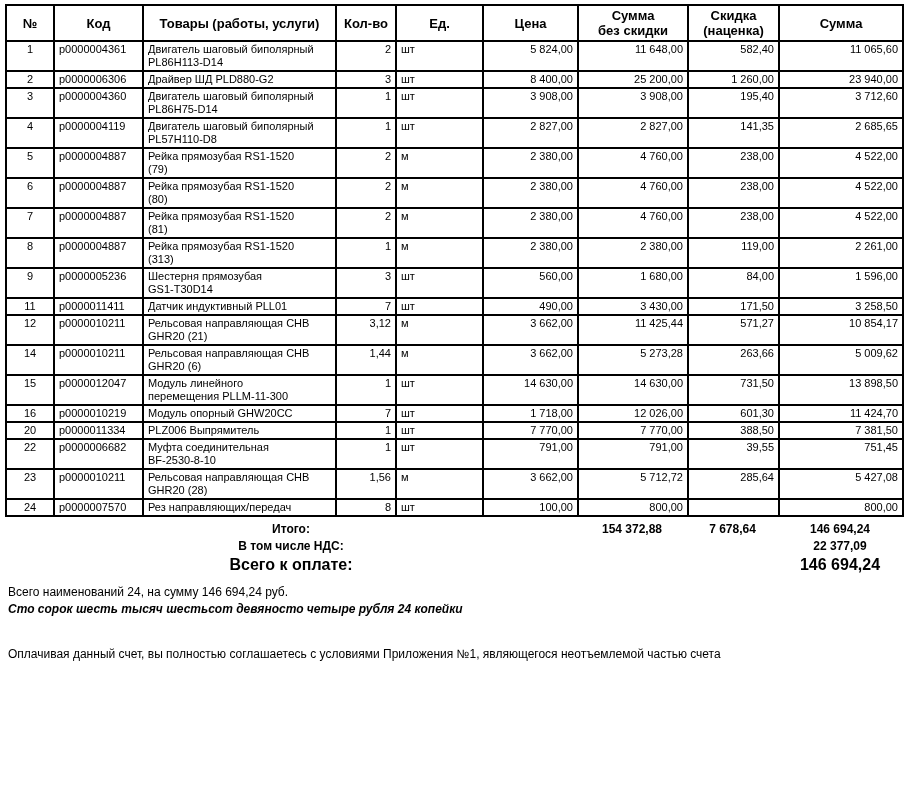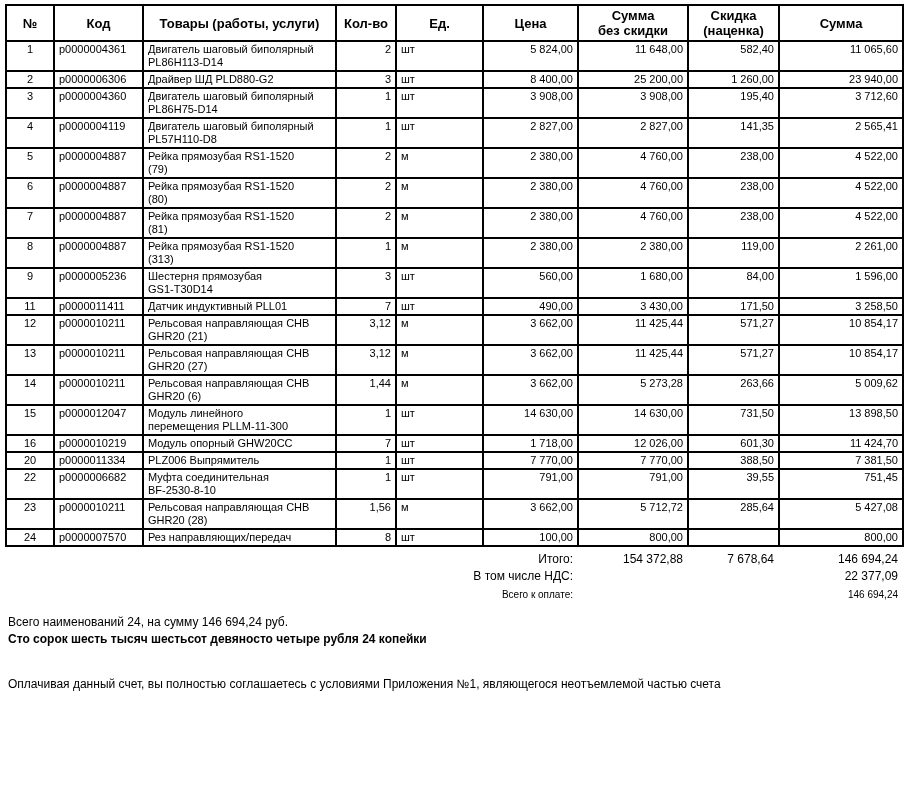--- a/index.html
+++ b/index.html
@@ -45,38 +45,38 @@
   td.name { white-space: pre-line; }
 
   table.totals {
     table-layout: fixed;
     border-collapse: collapse;
     width: 897px;
     margin-top: 4px;
   }
   table.totals td {
     font-size: 12px;
-    font-weight: normal;
-    text-align: right;
+    font-weight: bold;
+    text-align: center;
     padding: 1px 4px;
     line-height: 15px;
     white-space: nowrap;
   }
   table.totals tr.grand td {
-    font-size: 10px;
+    font-size: 16px;
     line-height: 17px;
   }
 
   .footer {
     margin-top: 10px;
     margin-left: 3px;
     font-size: 12px;
     line-height: 17px;
   }
-  .footer .bold { font-weight: bold; }
+  .footer .bold { font-weight: bold; font-style: italic; }
   .footer .note { margin-top: 28px; }
 </style>
 </head>
 <body>
 
 <div class="page">
 
   <table class="items">
     <colgroup>
       <col style="width:48px">
@@ -143,21 +143,21 @@
         <tr>
           <td class="c">4</td>
           <td class="l">p0000004119</td>
           <td class="l name">Двигатель шаговый биполярный
 PL57H110-D8</td>
           <td class="r">1</td>
           <td class="l">шт</td>
           <td class="r">2 827,00</td>
           <td class="r">2 827,00</td>
           <td class="r">141,35</td>
-          <td class="r">2 565,41</td>
+          <td class="r">2 685,65</td>
         </tr>
         <tr>
           <td class="c">5</td>
           <td class="l">p0000004887</td>
           <td class="l name">Рейка прямозубая RS1-1520
 (79)</td>
           <td class="r">2</td>
           <td class="l">м</td>
           <td class="r">2 380,00</td>
           <td class="r">4 760,00</td>
@@ -221,32 +221,20 @@
           <td class="r">490,00</td>
           <td class="r">3 430,00</td>
           <td class="r">171,50</td>
           <td class="r">3 258,50</td>
         </tr>
         <tr>
           <td class="c">12</td>
           <td class="l">p0000010211</td>
           <td class="l name">Рельсовая направляющая CHB
 GHR20 (21)</td>
-          <td class="r">3,12</td>
-          <td class="l">м</td>
-          <td class="r">3 662,00</td>
-          <td class="r">11 425,44</td>
-          <td class="r">571,27</td>
-          <td class="r">10 854,17</td>
-        </tr>
-        <tr>
-          <td class="c">13</td>
-          <td class="l">p0000010211</td>
-          <td class="l name">Рельсовая направляющая CHB
-GHR20 (27)</td>
           <td class="r">3,12</td>
           <td class="l">м</td>
           <td class="r">3 662,00</td>
           <td class="r">11 425,44</td>
           <td class="r">571,27</td>
           <td class="r">10 854,17</td>
         </tr>
         <tr>
           <td class="c">14</td>
           <td class="l">p0000010211</td>

